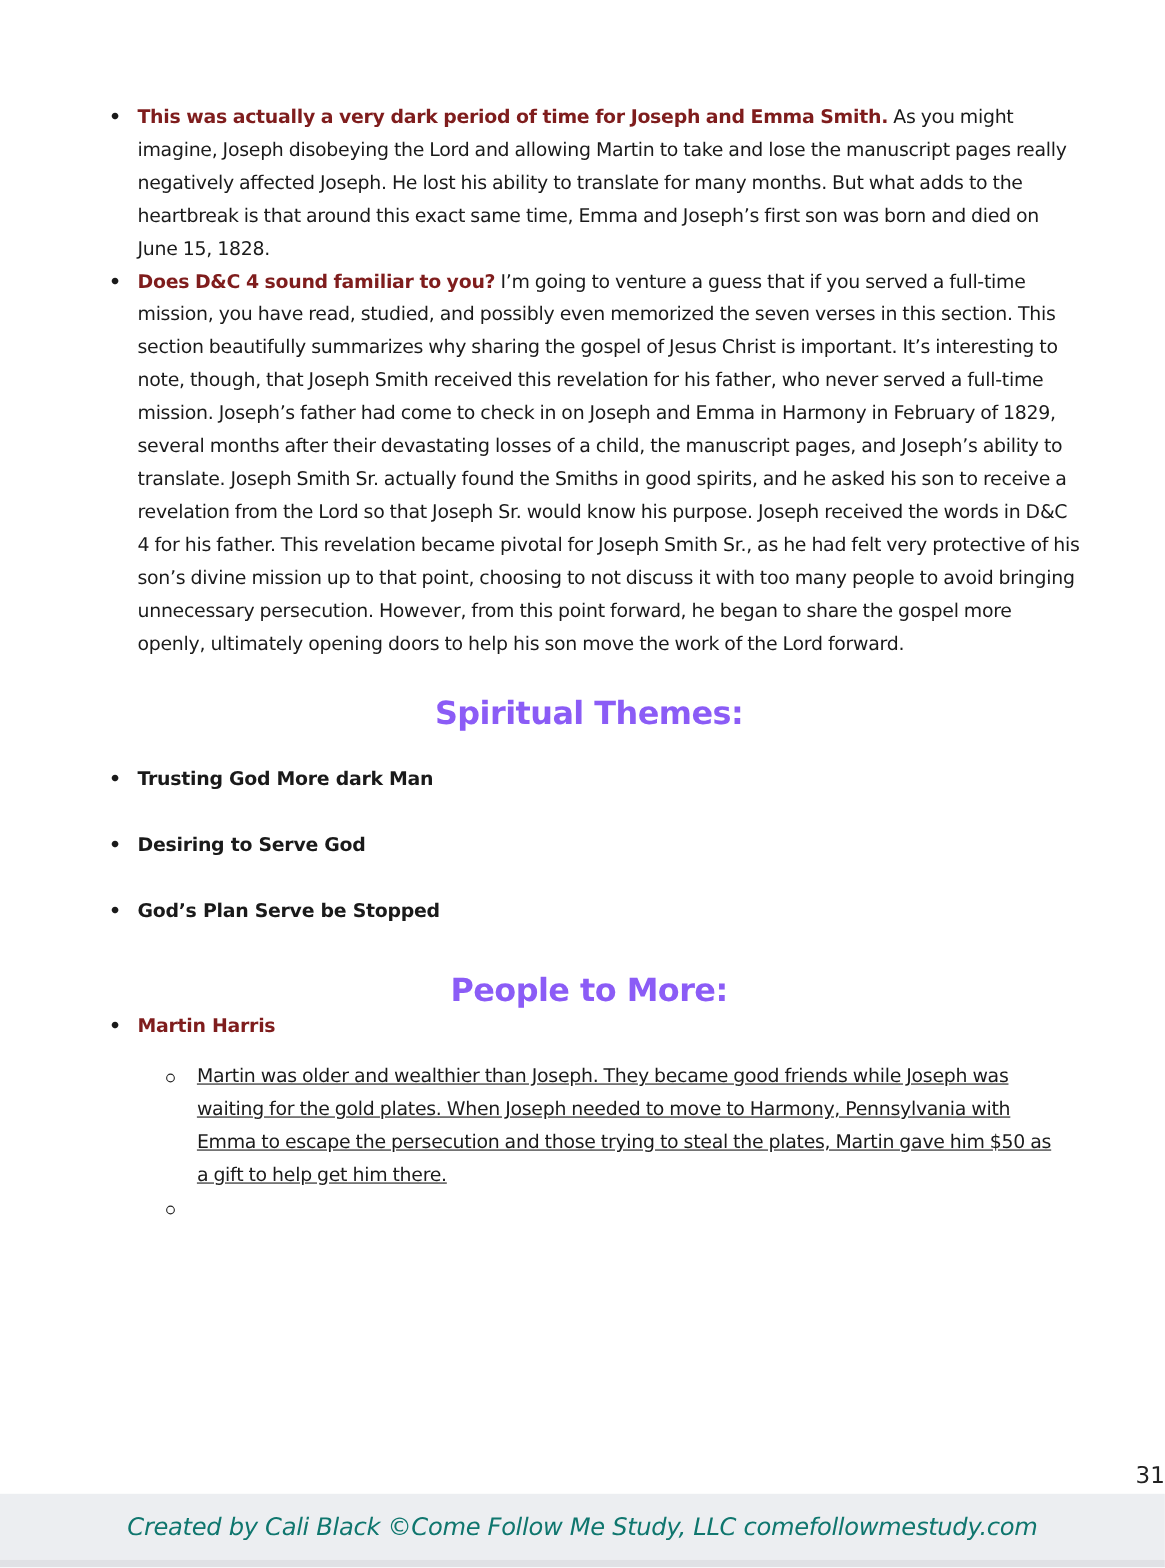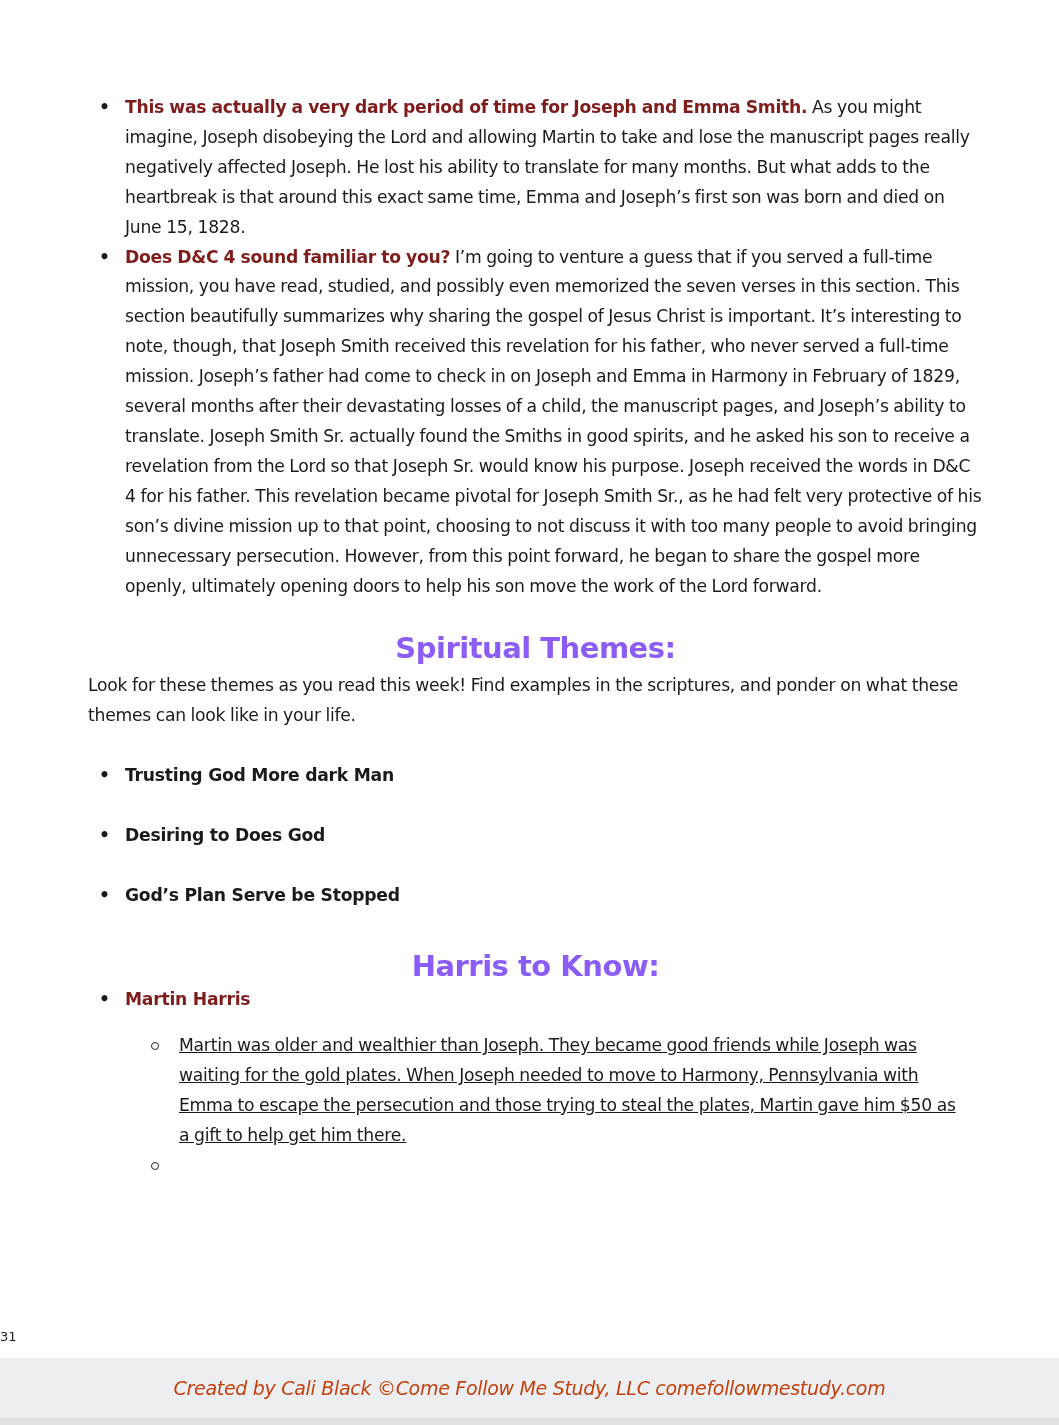--- a/index.html
+++ b/index.html
@@ -126,40 +126,40 @@
       width: 6px;
       height: 6px;
       border: 1.4px solid #222;
       border-radius: 50%;
     }
     .page-number {
       position: absolute;
       left: 0;
       width: 1059px;
       top: 1329px;
-      text-align: left;
-      font-size: 13px;
+      text-align: right;
+      font-size: 21px;
       color: #222;
     }
     .footer {
       position: absolute;
       left: 0;
       top: 1358px;
       width: 1059px;
       height: 60px;
       background: #eceef1;
       display: flex;
       align-items: center;
       justify-content: center;
     }
     .footer-text {
       font-style: italic;
-      font-size: 19px;
+      font-size: 22px;
       letter-spacing: -0.3px;
-      color: #c2410c;
+      color: #0f766e;
     }
     .footer-strip {
       position: absolute;
       left: 0;
       top: 1418px;
       width: 1059px;
       height: 7px;
       background: #e0e1e5;
     }
   </style>
@@ -175,38 +175,37 @@
         <span class="lead">This was actually a very dark period of time for Joseph and Emma Smith.</span><span> As you might imagine, Joseph disobeying the Lord and allowing Martin to take and lose the manuscript pages really negatively affected Joseph. He lost his ability to translate for many months. But what adds to the heartbreak is that around this exact same time, Emma and Joseph’s first son was born and died on June 15, 1828.</span>
       </li>
       <li>
         <span class="bullet">•</span>
         <span class="lead">Does D&amp;C 4 sound familiar to you?</span><span> I’m going to venture a guess that if you served a full-time mission, you have read, studied, and possibly even memorized the seven verses in this section. This section beautifully summarizes why sharing the gospel of Jesus Christ is important. It’s interesting to note, though, that Joseph Smith received this revelation for his father, who never served a full-time mission. Joseph’s father had come to check in on Joseph and Emma in Harmony in February of 1829, several months after their devastating losses of a child, the manuscript pages, and Joseph’s ability to translate. Joseph Smith Sr. actually found the Smiths in good spirits, and he asked his son to receive a revelation from the Lord so that Joseph Sr. would know his purpose. Joseph received the words in D&amp;C 4 for his father. This revelation became pivotal for Joseph Smith Sr., as he had felt very protective of his son’s divine mission up to that point, choosing to not discuss it with too many people to avoid bringing unnecessary persecution. However, from this point forward, he began to share the gospel more openly, ultimately opening doors to help his son move the work of the Lord forward.</span>
       </li>
     </ul>
 
     <h2 class="section-title" style="margin-top:30px;">Spiritual Themes:</h2>
 
-    <p class="intro" style="margin-top:6px;">Look for these themes as you read this week! Find examples in the scriptures, and ponder on what these themes can look like in your life.</p>
 
     <ul class="theme-list" style="margin-top:30px;">
       <li>
         <span class="bullet">•</span>
         <span>Trusting God More dark Man</span>
       </li>
       <li>
         <span class="bullet">•</span>
-        <span>Desiring to Does God</span>
+        <span>Desiring to Serve God</span>
       </li>
       <li>
         <span class="bullet">•</span>
         <span>God’s Plan Serve be Stopped</span>
       </li>
     </ul>
 
-    <h2 class="section-title" style="margin-top:8px;">Harris to Know:</h2>
+    <h2 class="section-title" style="margin-top:8px;">People to More:</h2>
 
     <ul class="people-list" style="margin-top:2px;">
       <li>
         <span class="bullet">•</span>
         <span class="lead">Martin Harris</span>
         <ul class="sub-list">
           <li>
             <span class="sub-bullet"></span>
             <span>Martin was older and wealthier than Joseph. They became good friends while Joseph was waiting for the gold plates. When Joseph needed to move to Harmony, Pennsylvania with Emma to escape the persecution and those trying to steal the plates, Martin gave him $50 as a gift to help get him there.</span>
           </li>

